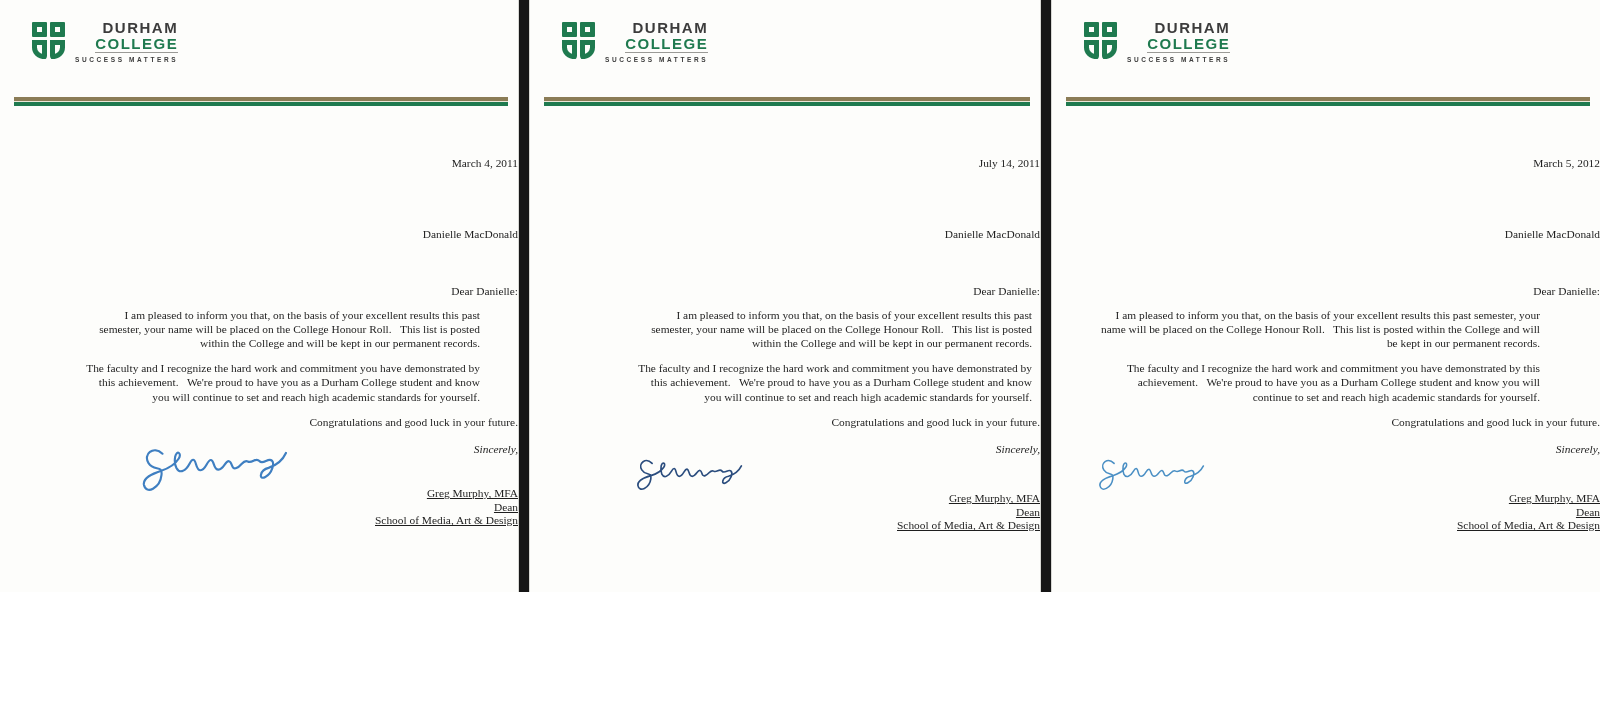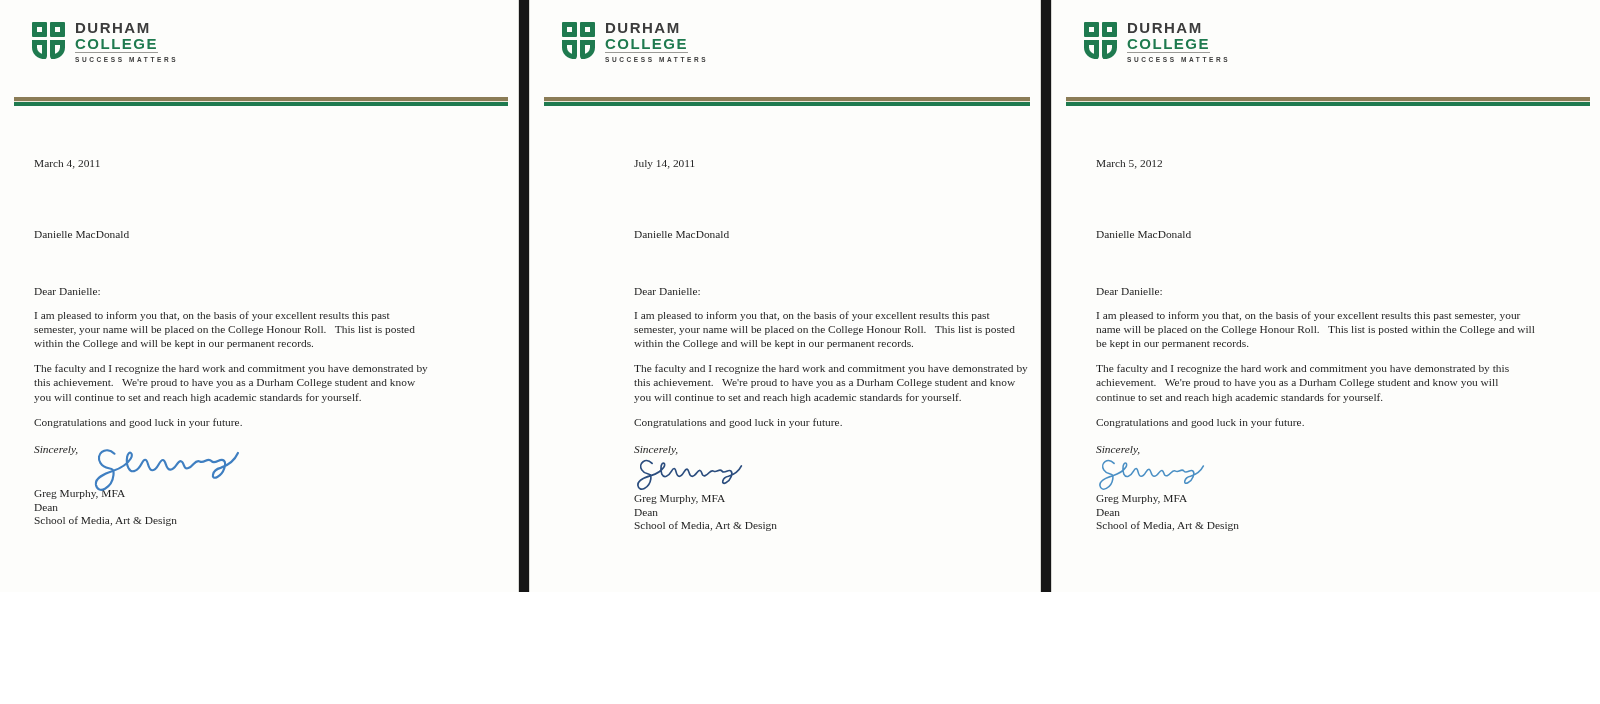--- a/index.html
+++ b/index.html
@@ -1,20 +1,21 @@
 <!DOCTYPE html>
 <html><head>
 <meta charset="utf-8">
 <style>
   html,body { margin:0; padding:0; background:#ffffff; }
   .scan {
     width:1600px; height:592px; overflow:hidden;
     display:flex; flex-direction:row;
     background:#1a1a1a;
     font-family:"Liberation Serif", serif;
+    text-align:right;
   }
   .page {
     position:relative; background:#fdfdfb; height:704px;
     overflow:hidden; flex:0 0 auto;
     border-bottom:2px solid #e3e3e0;
     box-sizing:border-box;
   }
   .page1 { width:519px; border-right:1px solid #d8d8d4; }
   .page2 { width:512px; border-left:1px solid #d8d8d4; border-right:1px solid #d8d8d4; }
   .page3 { width:556px; border-left:1px solid #d8d8d4; flex:1 1 auto; }
@@ -39,35 +40,35 @@
   .band {
     height:9px; margin:34px 10px 0 14px;
     background:linear-gradient(to bottom,
       #8b7c56 0%, #8b7c56 42%,
       #ece7d8 42%, #ece7d8 56%,
       #1f7a4f 56%, #1f7a4f 100%);
   }
 
   
   .content { color:#1e1e1e; font-size:11.4px; line-height:1.25; }
-  .page1 .content { padding-left:34px; }
+  .page1 .content { padding-left:82px; }
   .page2 .content { padding-left:104px; }
   .page3 .content { padding-left:44px; }
   .content p { margin:0; }
   .date { margin-top:50px !important; }
   .recipient { margin-top:57px !important; }
   .salutation { margin-top:42px !important; }
   .para { margin-top:10px !important; white-space:pre-wrap; max-width:398px; line-height:1.26; }
   .page3 .para { max-width:444px; }
   .closing { margin-top:11px !important; }
   .valediction { margin-top:13px !important;font-style:italic; }
   .signature { display:block; }
   .sig-large { width:152px; height:54px; margin:-15px 0 -8px 56px; transform:rotate(-2deg); }
   .sig-small { width:110px; height:40px; margin:-1px 0 -3px 0; }
-  .signer p { line-height:1.18; }
+  .signer p { line-height:1.18;text-decoration:underline; }
 
   
   .footer {
     position:absolute; font-family:"Liberation Sans", sans-serif;
     font-size:6.5px; color:#9a9a97; line-height:1.45; width:130px;
   }
   .page1 .footer { left:430px; bottom:32px; }
   .page2 .footer { left:412px; bottom:30px; }
   .page3 .footer { left:415px; bottom:30px; }
   .footer p { margin:0; }

